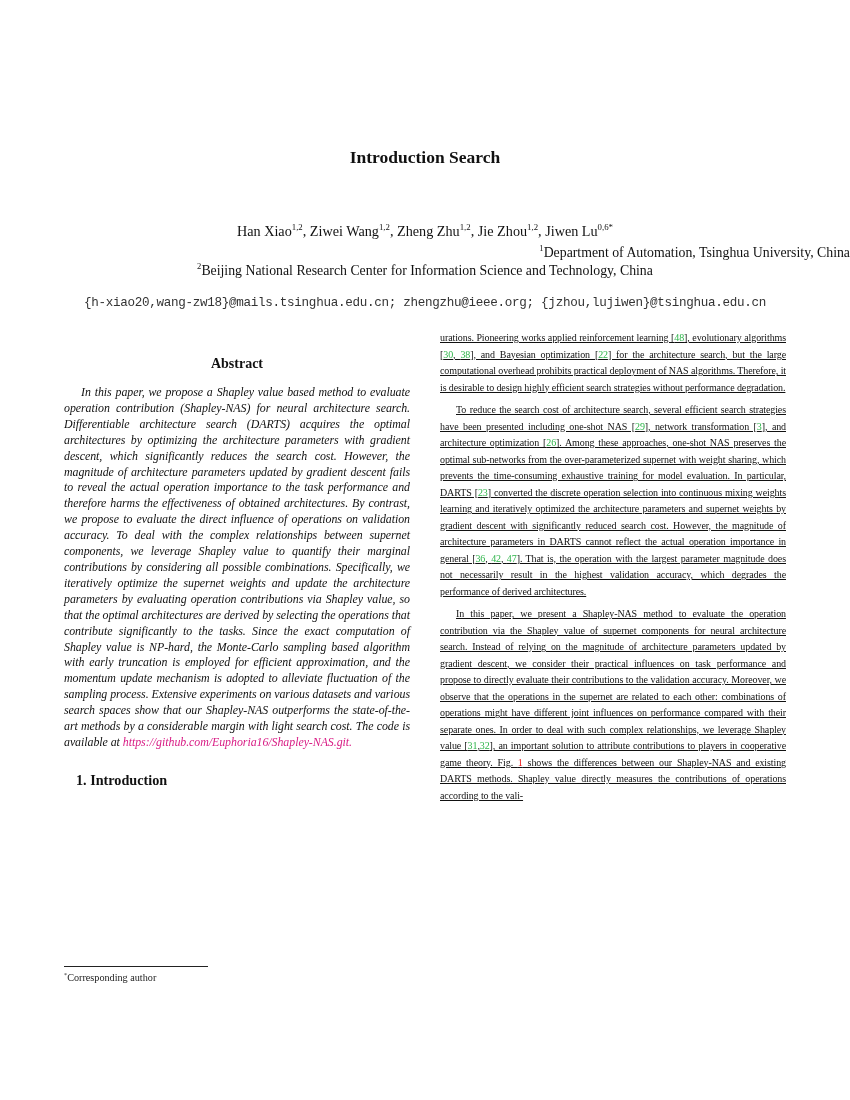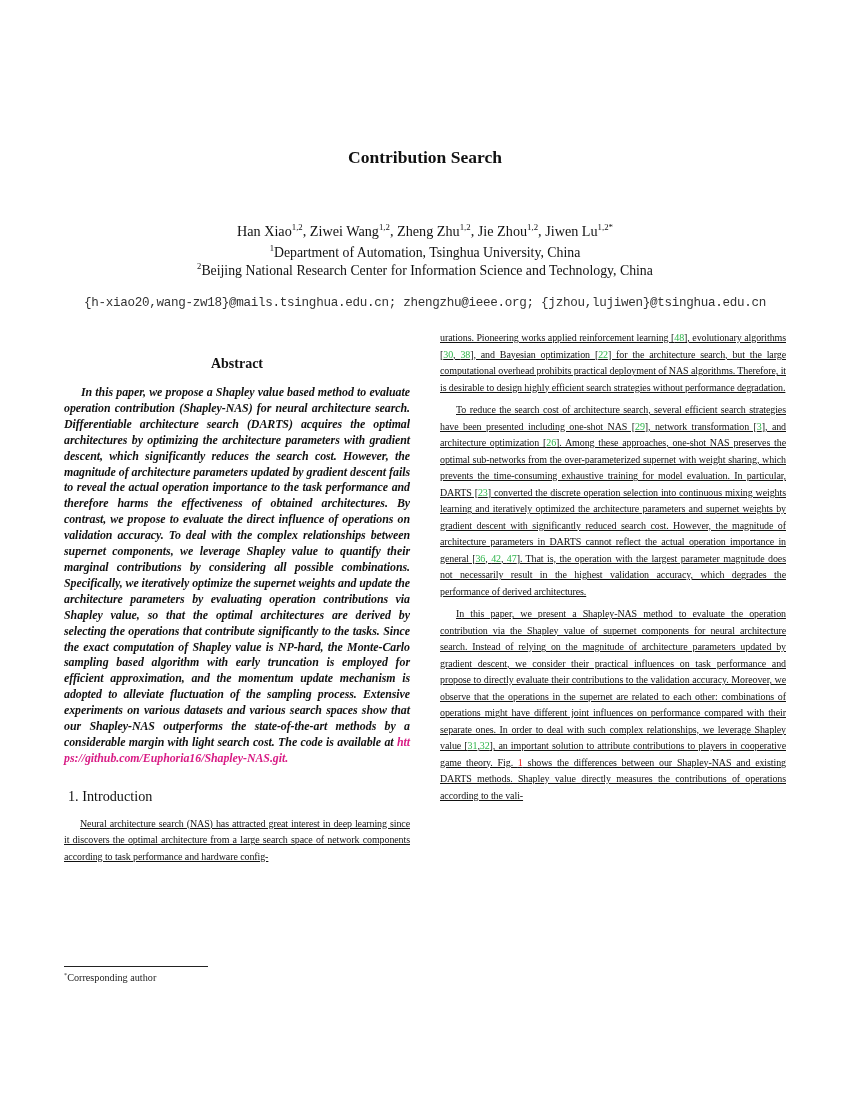--- a/index.html
+++ b/index.html
@@ -18,21 +18,21 @@
     font-size:17.5px;line-height:27px;
     margin:0;
   }
   .paper-title .title-line{display:block;}
   .author-line{
     position:absolute;left:0;top:222px;width:850px;
     text-align:center;font-size:14.2px;line-height:19px;
   }
   .affil-line1{
     position:absolute;left:0;top:243px;width:850px;
-    text-align:center;font-size:13.8px;line-height:19px;
+    text-align:right;font-size:13.8px;line-height:19px;
   }
   .affil-line2{
     position:absolute;left:0;top:261px;width:850px;
     text-align:center;font-size:13.8px;line-height:19px;
   }
   .email-line{
     position:absolute;left:0;top:284px;width:850px;
     text-align:center;
     font-family:"Liberation Mono","DejaVu Sans Mono",monospace;
     font-size:12.6px;letter-spacing:-0.3px;
@@ -47,25 +47,24 @@
   .abstract-heading{
     margin:0 0 13px 0;
     text-align:center;font-weight:bold;font-size:14px;
   }
   .abstract-body{
     margin:0;
     font-style:italic;
     font-size:11.9px;line-height:15.9px;
     letter-spacing:-0.05px;
     text-indent:17px;
-    font-weight:bold;
   }
   .section-heading{
-    margin:21px 0 11px 4px;
-    text-align:left;font-weight:normal;font-size:14.2px;
+    margin:21px 0 11px 12px;
+    text-align:left;font-weight:bold;font-size:14.2px;
   }
   .body-par{
     margin:0;
     font-size:10px;line-height:16.5px;
     letter-spacing:-0.1px;
     text-decoration:underline;
   }
   .body-par.indent{text-indent:16px;}
   .col-right .body-par + .body-par{margin-top:6px;}
   
@@ -83,33 +82,32 @@
   .seg-cite{color:var(--cite-color,#2db449);}
   .seg-figref{color:var(--figref-color,#ee1111);}
   .seg-link{color:var(--url-color,#d81b84);word-break:break-all;}
 </style>
 </head>
 <body>
 
 <div class="page">
 
   <h1 class="paper-title">
-    <span class="title-line">Contribution Search</span>
+    <span class="title-line">Introduction Search</span>
   </h1>
 
-  <div class="author-line">Han Xiao<sup>1,2</sup>, Ziwei Wang<sup>1,2</sup>, Zheng Zhu<sup>1,2</sup>, Jie Zhou<sup>1,2</sup>, Jiwen Lu<sup>1,2*</sup></div>
+  <div class="author-line">Han Xiao<sup>1,2</sup>, Ziwei Wang<sup>1,2</sup>, Zheng Zhu<sup>1,2</sup>, Jie Zhou<sup>1,2</sup>, Jiwen Lu<sup>0,6*</sup></div>
   <div class="affil-line1"><sup>1</sup>Department of Automation, Tsinghua University, China</div>
   <div class="affil-line2"><sup>2</sup>Beijing National Research Center for Information Science and Technology, China</div>
   <div class="email-line">{h-xiao20,wang-zw18}@mails.tsinghua.edu.cn; zhengzhu@ieee.org; {jzhou,lujiwen}@tsinghua.edu.cn</div>
 
   <div class="col col-left">
     <h2 class="abstract-heading">Abstract</h2>
     <p class="abstract-body">In this paper, we propose a Shapley value based method to evaluate operation contribution (Shapley-NAS) for neural architecture search. Differentiable architecture search (DARTS) acquires the optimal architectures by optimizing the architecture parameters with gradient descent, which significantly reduces the search cost. However, the magnitude of architecture parameters updated by gradient descent fails to reveal the actual operation importance to the task performance and therefore harms the effectiveness of obtained architectures. By contrast, we propose to evaluate the direct influence of operations on validation accuracy. To deal with the complex relationships between supernet components, we leverage Shapley value to quantify their marginal contributions by considering all possible combinations. Specifically, we iteratively optimize the supernet weights and update the architecture parameters by evaluating operation contributions via Shapley value, so that the optimal architectures are derived by selecting the operations that contribute significantly to the tasks. Since the exact computation of Shapley value is NP-hard, the Monte-Carlo sampling based algorithm with early truncation is employed for efficient approximation, and the momentum update mechanism is adopted to alleviate fluctuation of the sampling process. Extensive experiments on various datasets and various search spaces show that our Shapley-NAS outperforms the state-of-the-art methods by a considerable margin with light search cost. The code is available at <span class="seg-link">https://github.com/Euphoria16/Shapley-NAS.git.</span></p>
     <h3 class="section-heading">1. Introduction</h3>
-    <p class="body-par indent">Neural architecture search (NAS) has attracted great interest in deep learning since it discovers the optimal architecture from a large search space of network components according to task performance and hardware config-</p>
   </div>
 
   <div class="col col-right">
     <p class="body-par">urations. Pioneering works applied reinforcement learning [<span class="seg-cite">48</span>], evolutionary algorithms [<span class="seg-cite">30</span>, <span class="seg-cite">38</span>], and Bayesian optimization [<span class="seg-cite">22</span>] for the architecture search, but the large computational overhead prohibits practical deployment of NAS algorithms. Therefore, it is desirable to design highly efficient search strategies without performance degradation.</p>
     <p class="body-par indent">To reduce the search cost of architecture search, several efficient search strategies have been presented including one-shot NAS [<span class="seg-cite">29</span>], network transformation [<span class="seg-cite">3</span>], and architecture optimization [<span class="seg-cite">26</span>]. Among these approaches, one-shot NAS preserves the optimal sub-networks from the over-parameterized supernet with weight sharing, which prevents the time-consuming exhaustive training for model evaluation. In particular, DARTS [<span class="seg-cite">23</span>] converted the discrete operation selection into continuous mixing weights learning and iteratively optimized the architecture parameters and supernet weights by gradient descent with significantly reduced search cost. However, the magnitude of architecture parameters in DARTS cannot reflect the actual operation importance in general [<span class="seg-cite">36</span>, <span class="seg-cite">42</span>, <span class="seg-cite">47</span>]. That is, the operation with the largest parameter magnitude does not necessarily result in the highest validation accuracy, which degrades the performance of derived architectures.</p>
     <p class="body-par indent">In this paper, we present a Shapley-NAS method to evaluate the operation contribution via the Shapley value of supernet components for neural architecture search. Instead of relying on the magnitude of architecture parameters updated by gradient descent, we consider their practical influences on task performance and propose to directly evaluate their contributions to the validation accuracy. Moreover, we observe that the operations in the supernet are related to each other: combinations of operations might have different joint influences on performance compared with their separate ones. In order to deal with such complex relationships, we leverage Shapley value [<span class="seg-cite">31</span>,<span class="seg-cite">32</span>], an important solution to attribute contributions to players in cooperative game theory. Fig. <span class="seg-figref">1</span> shows the differences between our Shapley-NAS and existing DARTS methods. Shapley value directly measures the contributions of operations according to the vali-</p>
   </div>
 
   <div class="footnote-block">
     <div class="footnote-rule"></div>

